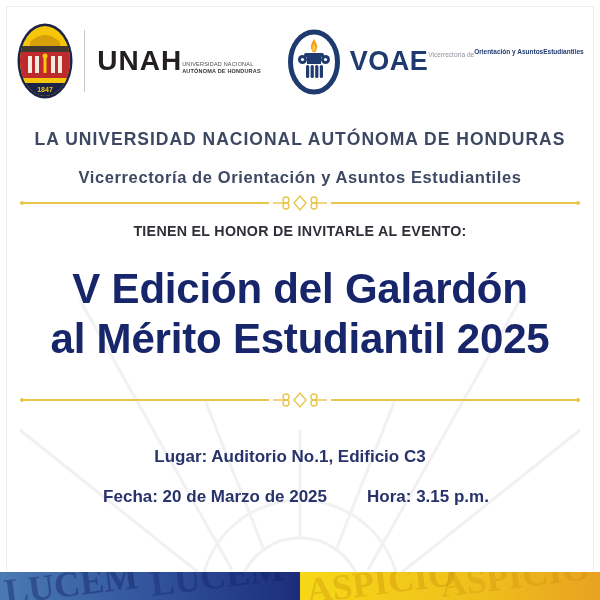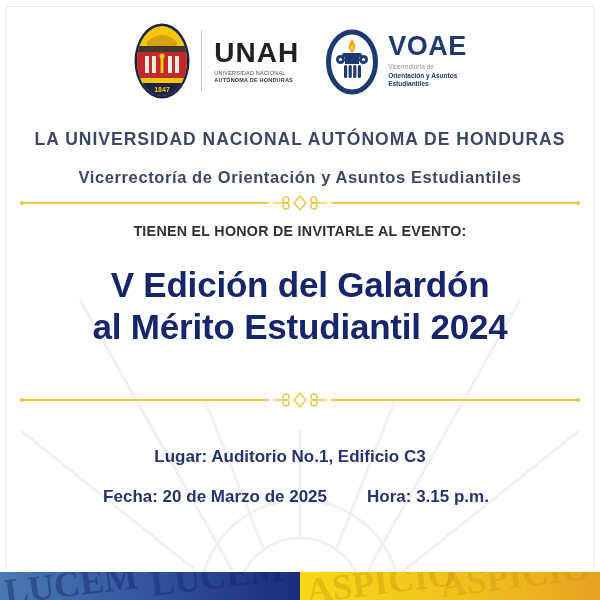--- a/index.html
+++ b/index.html
@@ -8,26 +8,26 @@
 
   
   .watermark{position:absolute;left:0;top:0;width:600px;height:600px;pointer-events:none;}
 
   .frame{position:absolute;inset:6px;border:1px solid #ededf0;pointer-events:none;}
 
   
   .logos{position:absolute;top:22px;left:0;width:600px;display:flex;align-items:center;justify-content:center;}
   .unah-block{display:flex;align-items:center;}
   .logo-sep{width:1px;height:62px;background:#c9c9c9;margin:0 12px 0 10px;}
-  .unah-text{display:flex;flex-direction:column;align-items:flex-start;}
+  .unah-text{display:flex;flex-direction:row;align-items:flex-end;}
   .unah-name{font-size:28px;font-weight:bold;color:#231f20;letter-spacing:1px;line-height:1;}
   .unah-sub{margin-top:3px;font-size:5.5px;color:#4a4a4a;line-height:1.25;letter-spacing:.2px;}
   .unah-sub .b{font-weight:bold;color:#333;}
   .voae-block{display:flex;align-items:center;margin-left:26px;}
-  .voae-text{display:flex;flex-direction:column;align-items:flex-start;margin-left:9px;}
+  .voae-text{display:flex;align-items:flex-start;margin-left:9px;}
   .voae-name{font-size:27px;font-weight:bold;color:#1e3a6e;letter-spacing:.5px;line-height:1;}
   .voae-sub1{margin-top:3px;font-size:6.5px;color:#8d9199;line-height:1.3;}
   .voae-sub2{font-size:6.5px;font-weight:bold;color:#1e3a6e;line-height:1.3;}
 
   
   .heading{position:absolute;top:129px;left:0;width:600px;text-align:center;color:#3d4862;}
   .heading-line1{font-size:17.5px;font-weight:bold;letter-spacing:1px;}
   .heading-line2{font-size:16.5px;font-weight:bold;letter-spacing:.6px;margin-top:18px;}
 
   
@@ -35,21 +35,21 @@
   .divider .dline{flex:1;height:2px;background:#e7c64a;position:relative;}
   .divider .dline.l::before,.divider .dline.r::after{content:"";position:absolute;top:-1px;width:4px;height:4px;border-radius:50%;background:#e7c64a;}
   .divider .dline.l::before{left:-2px;}
   .divider .dline.r::after{right:-2px;}
   .divider svg{margin:0 4px;}
   .divider.top{top:193px;}
   .divider.bottom{top:390px;}
 
   
   .intro{position:absolute;top:222px;left:0;width:600px;text-align:center;font-size:15.5px;font-weight:bold;color:#2e2f37;letter-spacing:.3px;transform:scaleX(.92);}
-  .event-title{position:absolute;top:264px;left:0;width:600px;text-align:center;color:#17266b;font-size:35px;font-weight:bold;line-height:1.2;letter-spacing:-.2px;}
+  .event-title{position:absolute;top:264px;left:0;width:600px;text-align:center;color:#17266b;font-size:42px;font-weight:bold;line-height:1.2;letter-spacing:-.2px;}
 
   
   .lugar{position:absolute;top:447px;left:0;width:580px;text-align:center;font-size:17px;font-weight:bold;color:#27336a;}
   .fecha-hora{position:absolute;top:487px;left:0;width:592px;display:flex;justify-content:center;gap:40px;font-size:17px;font-weight:bold;color:#27336a;}
 
   
   .footer{position:absolute;left:0;bottom:0;width:600px;height:28px;display:flex;}
   .footer-blue{width:300px;height:100%;background:linear-gradient(90deg,#4a7ab3 0%,#30509b 55%,#1b2d7a 100%);position:relative;overflow:hidden;}
   .footer-yellow{width:300px;height:100%;background:linear-gradient(90deg,#f6d818 0%,#efbf1c 60%,#e8a220 100%);position:relative;overflow:hidden;}
   .wm{position:absolute;font-family:"Liberation Serif",serif;font-weight:bold;font-size:36px;white-space:nowrap;transform:rotate(-7deg);line-height:1;}
@@ -161,21 +161,21 @@
         <line x1="44" y1="10" x2="54" y2="10"></line>
       </g>
     </svg>
     <span class="dline r"></span>
   </div>
 
   <div class="intro">TIENEN EL HONOR DE INVITARLE AL EVENTO:</div>
 
   <div class="event-title">
     <div>V Edición del Galardón</div>
-    <div>al Mérito Estudiantil 2024</div>
+    <div>al Mérito Estudiantil 2025</div>
   </div>
 
   <div class="divider bottom">
     <span class="dline l"></span>
     <svg width="54" height="20" viewBox="0 0 54 20">
       <g stroke="#e7c64a" stroke-width="1.4" fill="none">
         <path d="M27 3 L33 10 L27 17 L21 10 Z"></path>
         <circle cx="13" cy="7" r="3"></circle>
         <circle cx="13" cy="13" r="3"></circle>
         <circle cx="41" cy="7" r="3"></circle>

